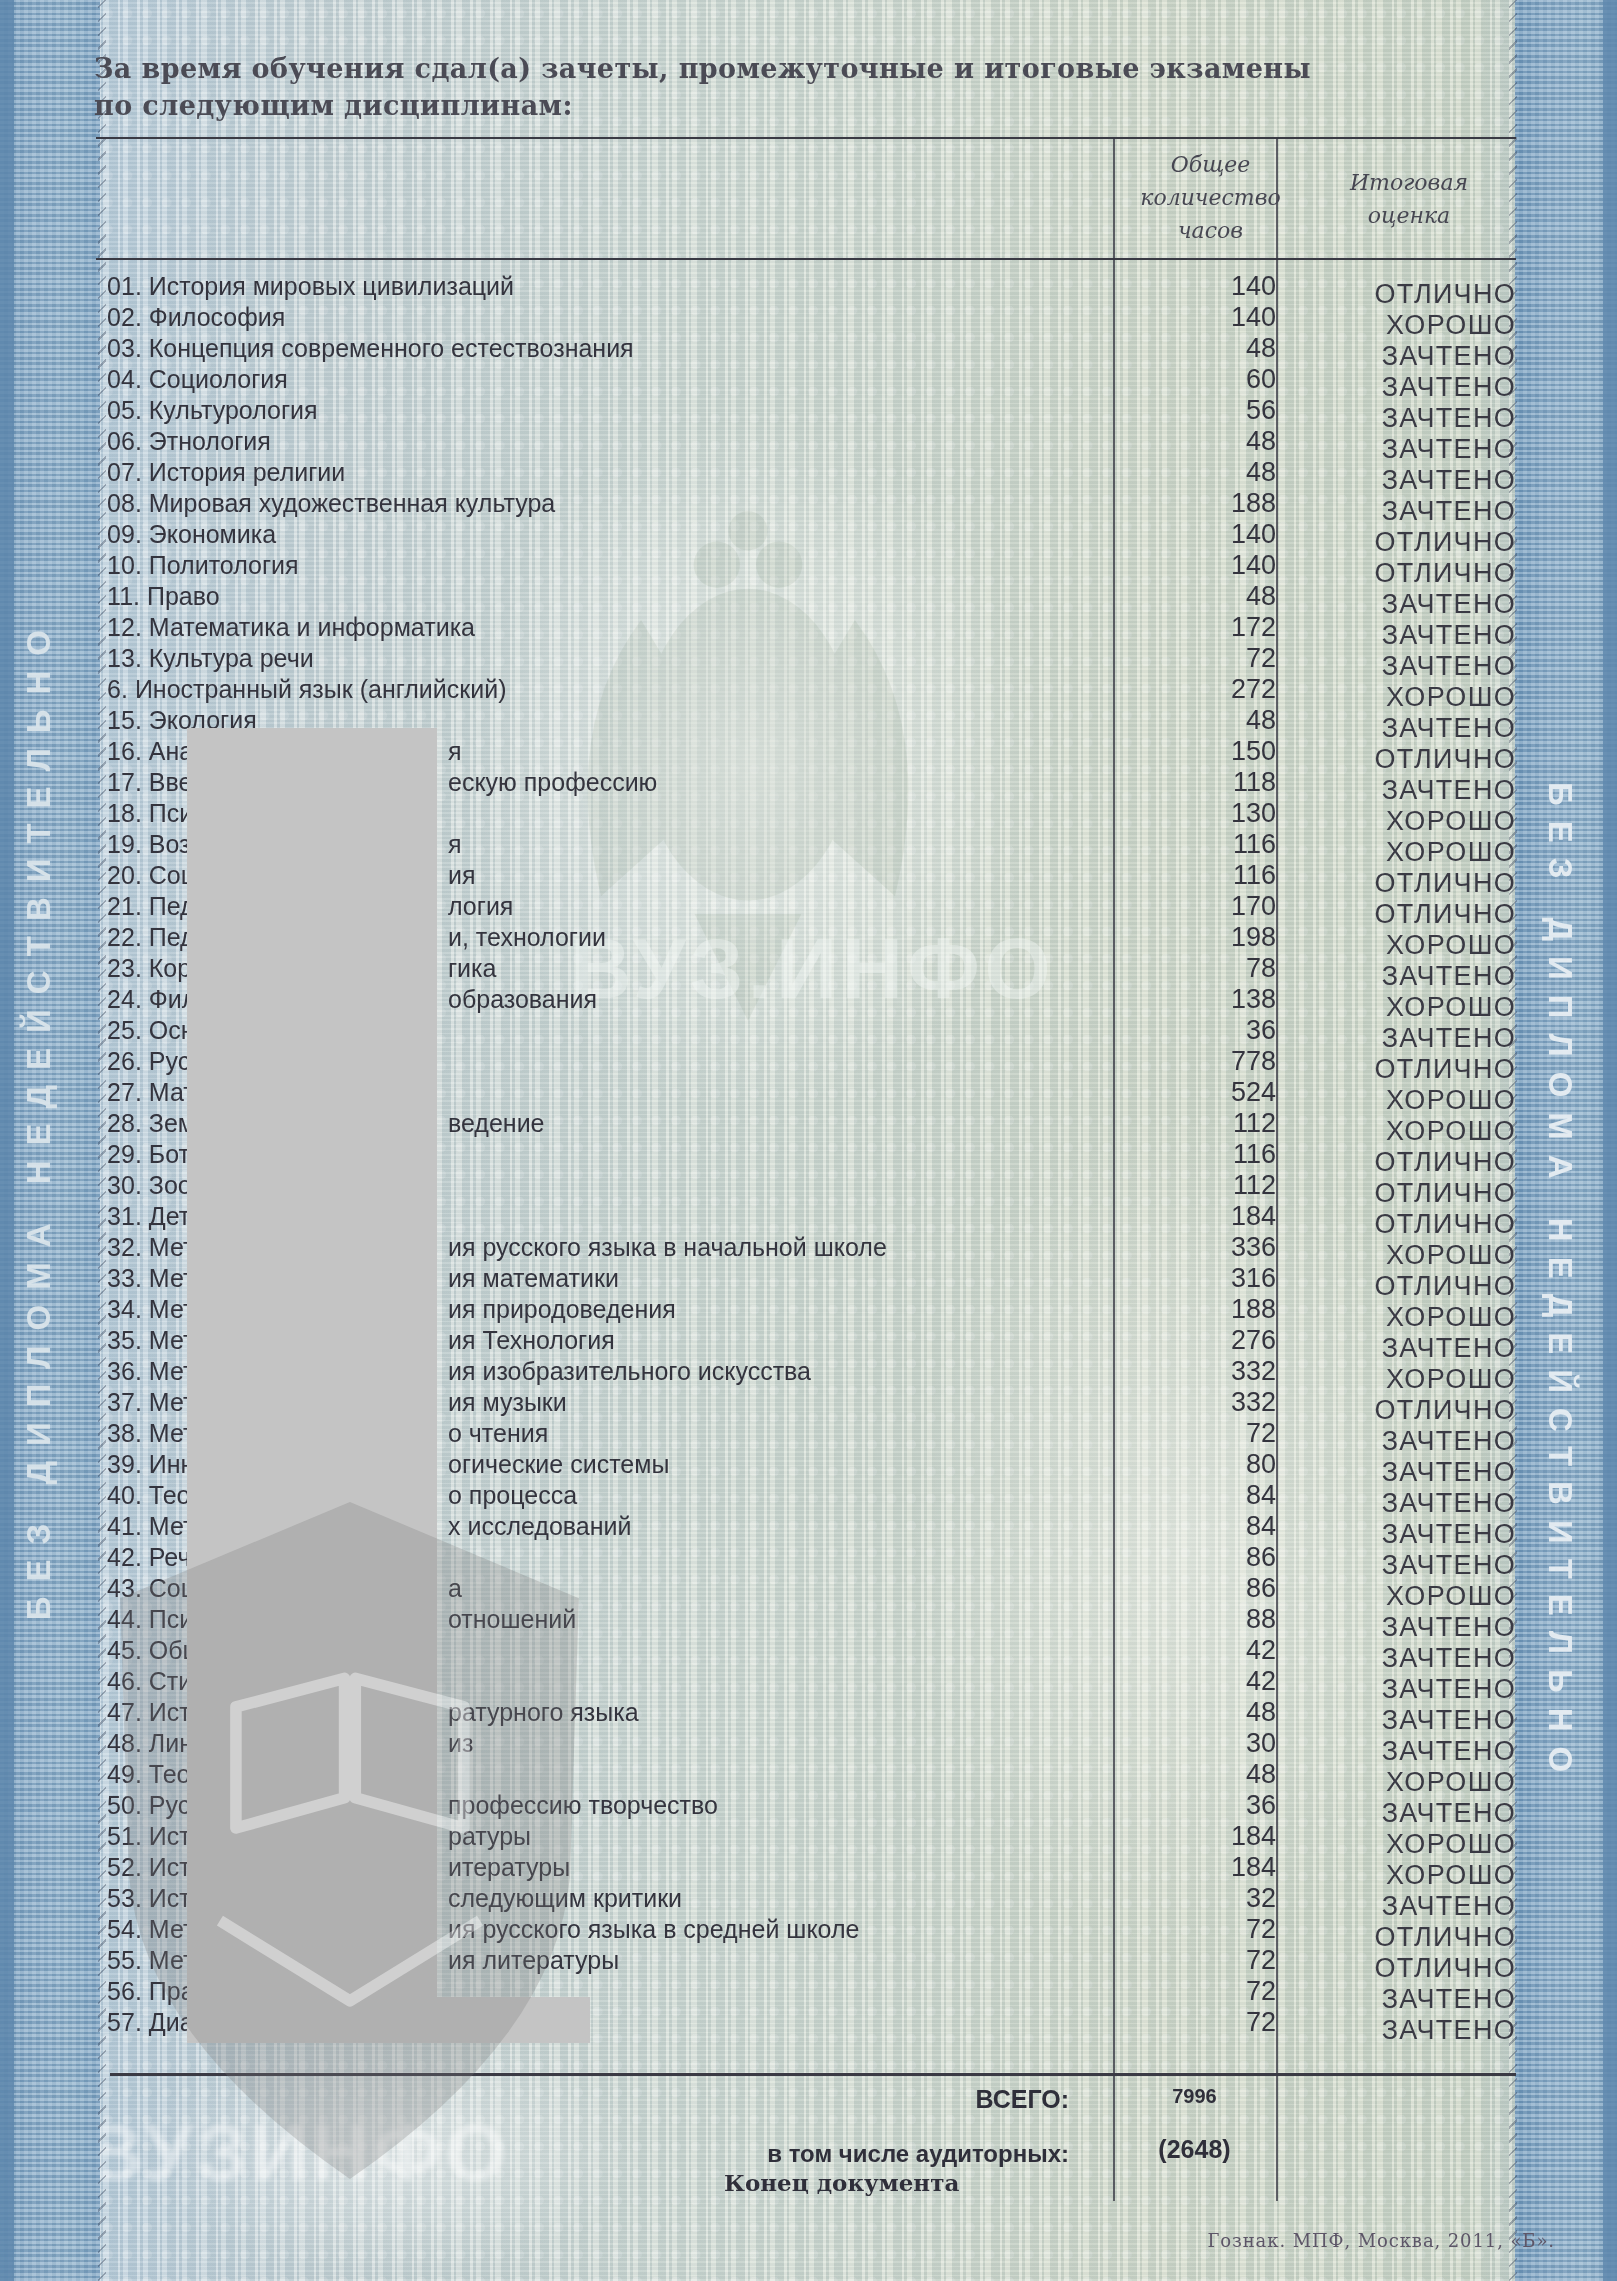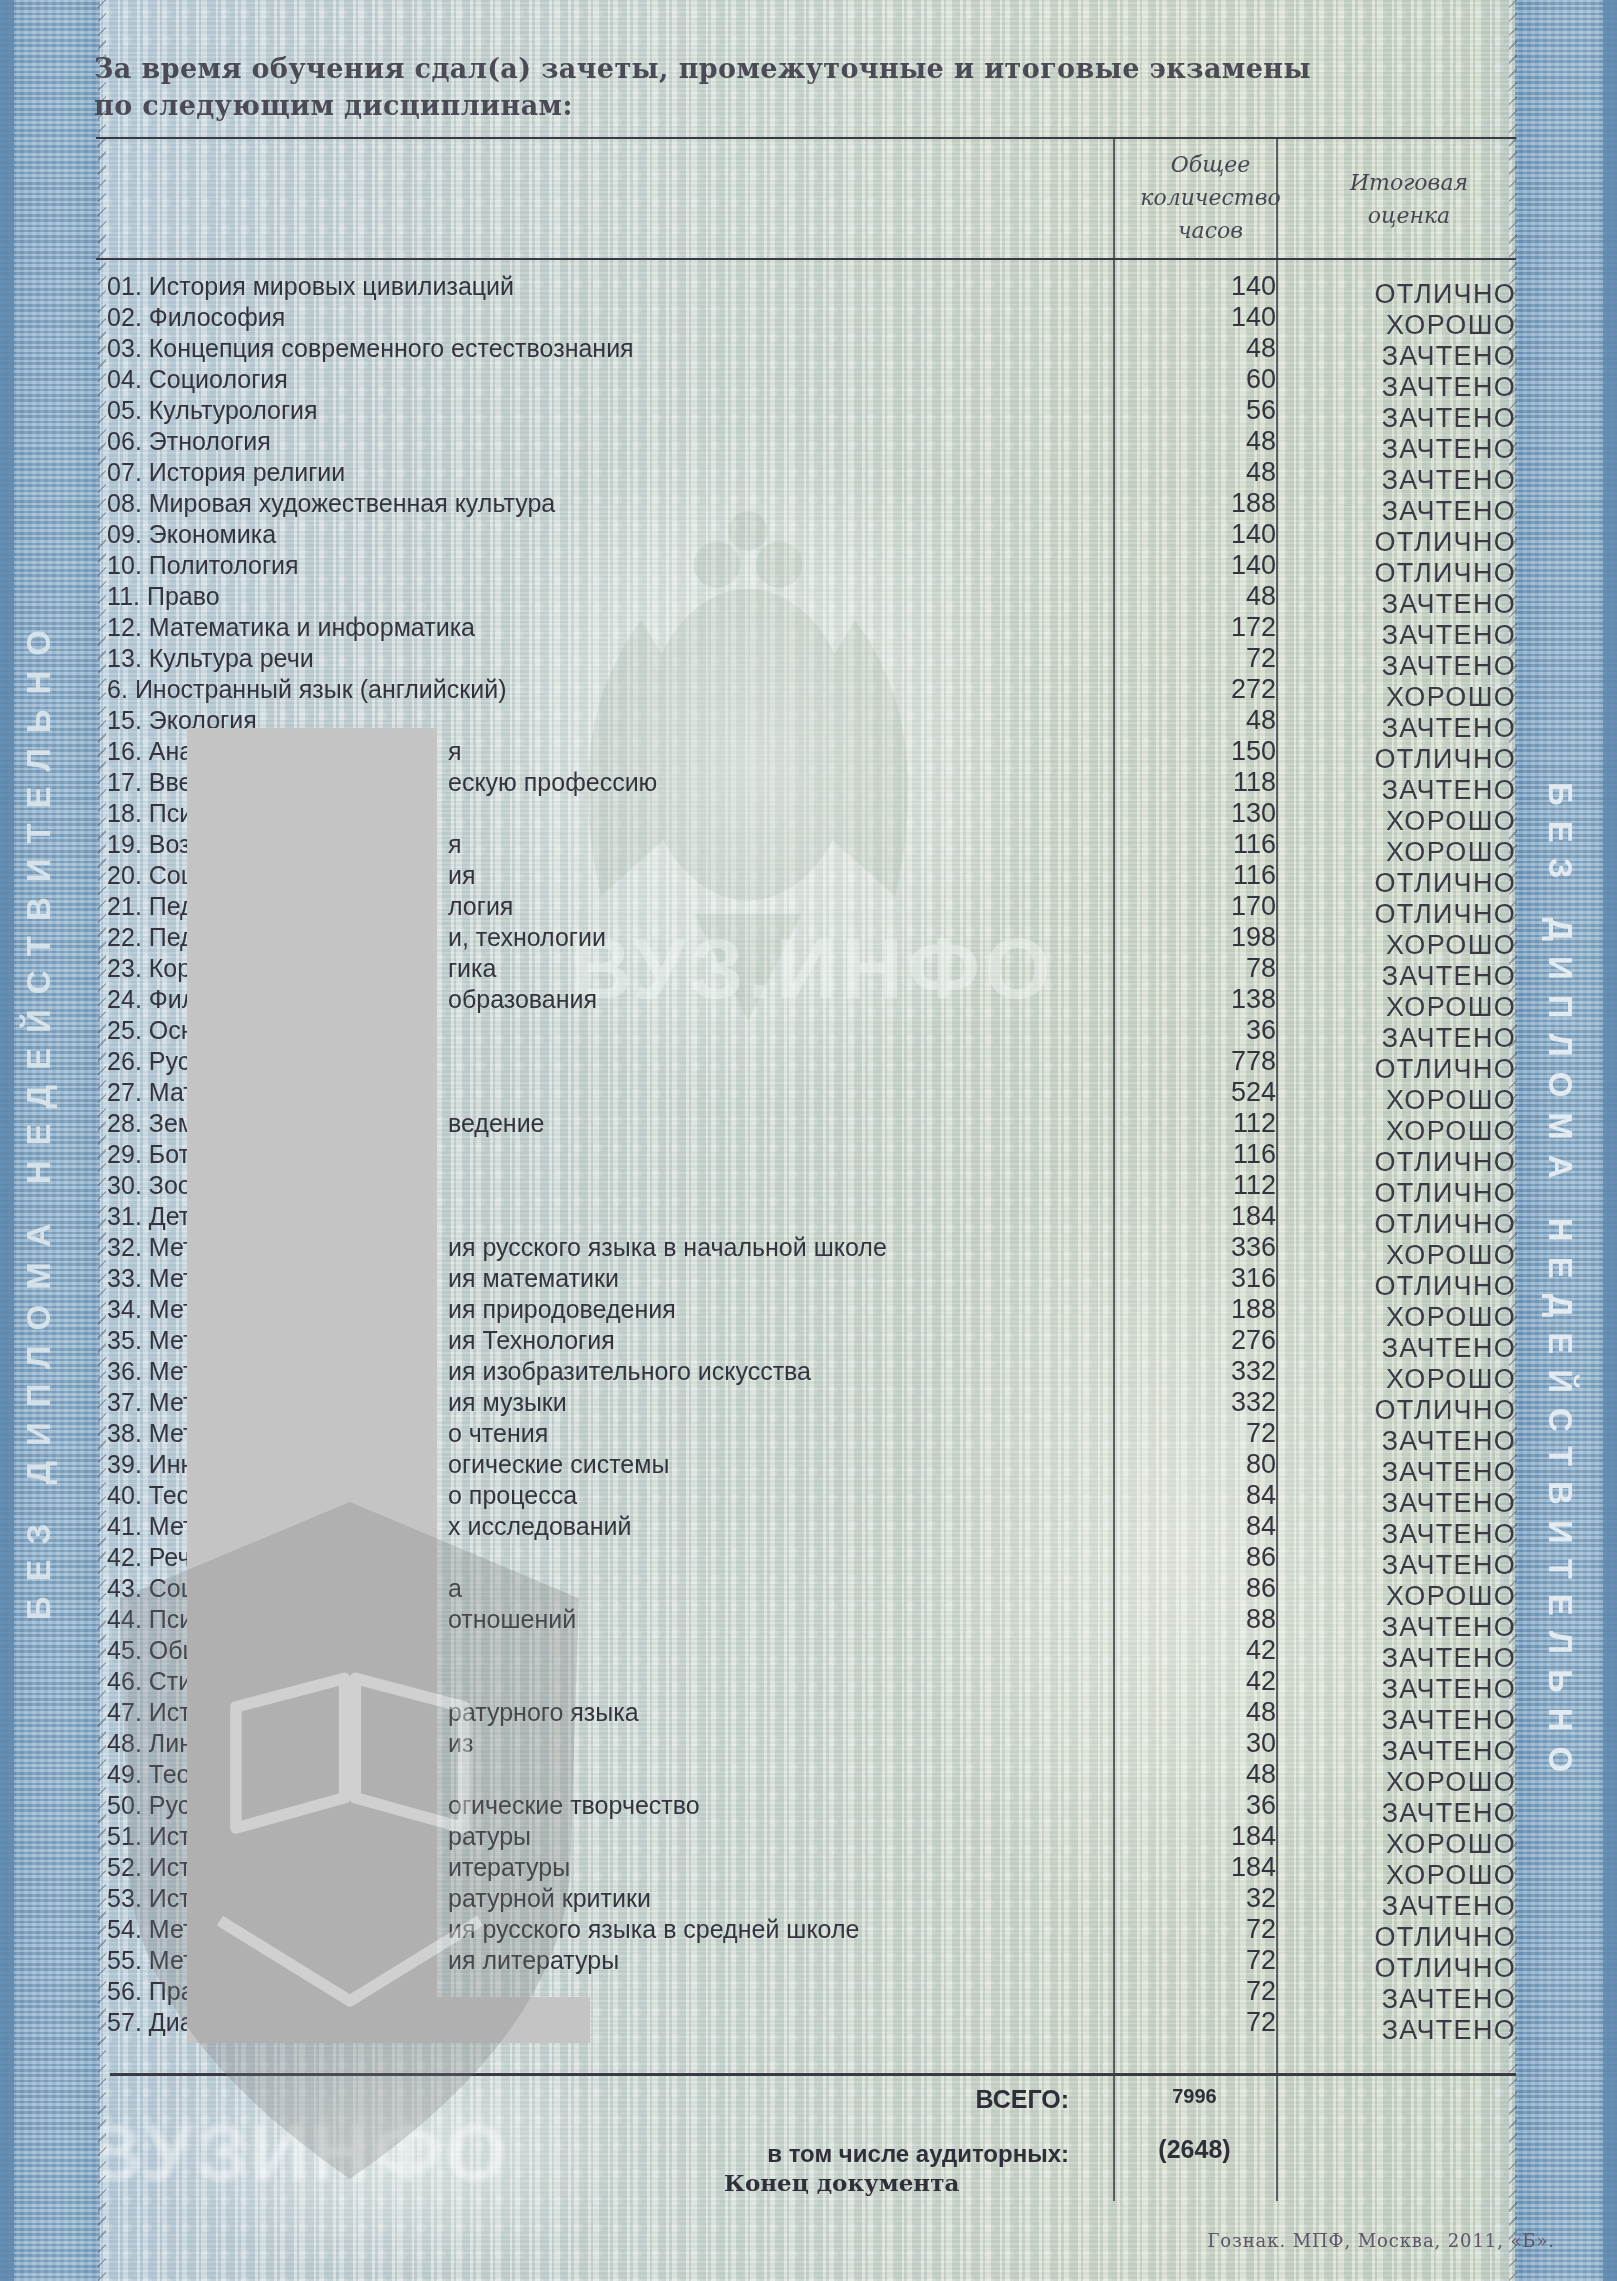--- a/index.html
+++ b/index.html
@@ -388,39 +388,39 @@
         <span class="rhours">30</span>
         <span class="rgrade">ЗАЧТЕНО</span>
       </div>
       <div class="row">
         <span class="rname">49. Тео</span>
         <span class="rhours">48</span>
         <span class="rgrade">ХОРОШО</span>
       </div>
       <div class="row">
         <span class="rname">50. Рус</span>
-        <span class="rpost">огические творчество</span>
+        <span class="rpost">профессию творчество</span>
         <span class="rhours">36</span>
         <span class="rgrade">ЗАЧТЕНО</span>
       </div>
       <div class="row">
         <span class="rname">51. Ист</span>
         <span class="rpost">ратуры</span>
         <span class="rhours">184</span>
         <span class="rgrade">ХОРОШО</span>
       </div>
       <div class="row">
         <span class="rname">52. Ист</span>
         <span class="rpost">итературы</span>
         <span class="rhours">184</span>
         <span class="rgrade">ХОРОШО</span>
       </div>
       <div class="row">
         <span class="rname">53. Ист</span>
-        <span class="rpost">ратурной критики</span>
+        <span class="rpost">следующим критики</span>
         <span class="rhours">32</span>
         <span class="rgrade">ЗАЧТЕНО</span>
       </div>
       <div class="row">
         <span class="rname">54. Мет</span>
         <span class="rpost">ия русского языка в средней школе</span>
         <span class="rhours">72</span>
         <span class="rgrade">ОТЛИЧНО</span>
       </div>
       <div class="row">

